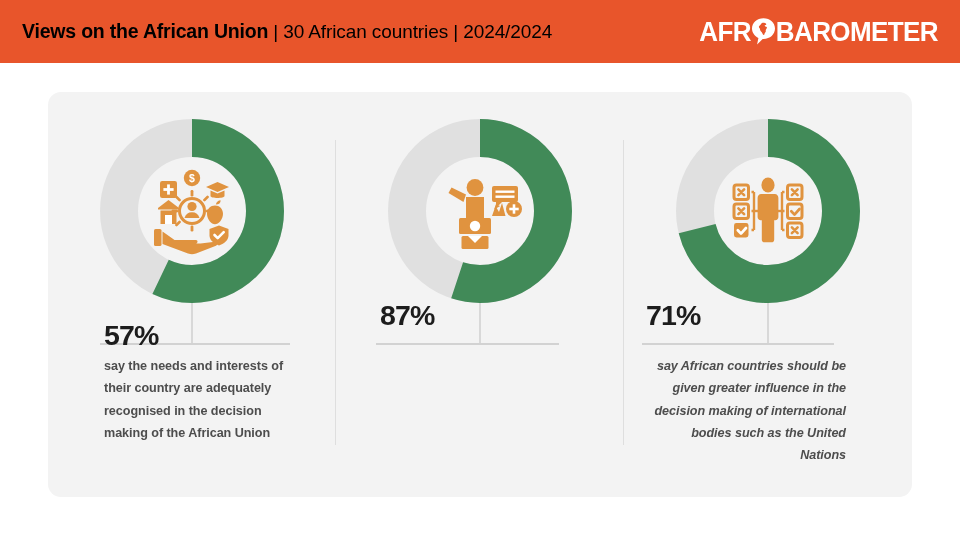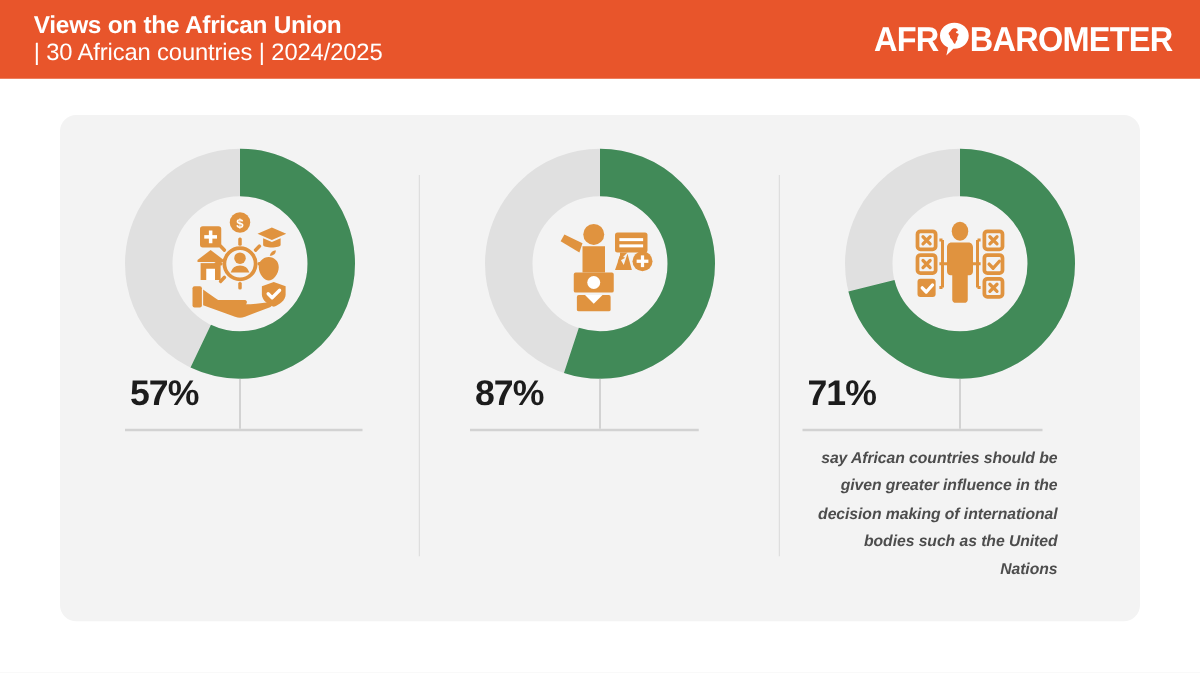--- a/index.html
+++ b/index.html
@@ -25,22 +25,21 @@
     display: flex;
     align-items: center;
     justify-content: space-between;
     box-sizing: border-box;
     padding: 0 22px 0 22px;
   }
   #header-title-wrap {
     display: flex;
     align-items: baseline;
     white-space: nowrap;
-    color: #ffffff;
-    flex-direction: column;
+    color: #000000;
   }
   #title-main {
     font-size: 19.5px;
     font-weight: bold;
     letter-spacing: -0.2px;
   }
   #title-sub {
     font-size: 19px;
     font-weight: 400;
     letter-spacing: -0.1px;
@@ -156,39 +155,39 @@
     top: 263px;
     font-size: 12.6px;
     font-weight: bold;
     color: #4D4D4D;
     line-height: 1.77;
     letter-spacing: -0.05px;
   }
 
   
   .col-0 .hrule  { left: 52px;  width: 190px; }
-  .col-0 .pct-value { left: 56px; }
+  .col-0 .pct-value { left: 56px; margin-top: 20px; }
   .col-0 .stat-desc { left: 56px; width: 200px; }
 
   .col-1 .hrule  { left: 40px;  width: 183px; }
   .col-1 .pct-value { left: 44px; }
   .col-1 .stat-desc { left: 44px; width: 195px; }
 
   .col-2 .hrule  { left: 18px;  width: 192px; }
   .col-2 .pct-value { left: 22px; }
   .col-2 .stat-desc { left: 22px; width: 200px; font-style: italic; }
 </style>
 </head>
 <body>
 
 <div id="header-bar">
 
   <div id="header-title-wrap">
     <span id="title-main">Views on the African Union</span>
-    <span id="title-sub">| 30 African countries | 2024/2025</span>
+    <span id="title-sub">| 30 African countries | 2024/2024</span>
   </div>
 
   <div id="brand-logo">
     <span class="brand-part">AFR</span>
     <span id="brand-glyph">
       <svg viewBox="0 0 50 54" width="25" height="27" aria-hidden="true">
         <path d="M25 2 C11.8 2 2 10.6 2 21.4 C2 29.2 7.2 35.9 14.8 39.1 L12.2 51.5 L23.4 41.0 C23.9 41.03 24.5 41.05 25 41.05 C38.2 41.05 48 32.4 48 21.4 C48 10.6 38.2 2 25 2 Z" fill="#FFFFFF"></path>
         <path d="M23.0 10.5 C25.6 10.0 28.6 10.7 30.2 12.3 C31.0 13.2 30.3 14.3 29.3 14.6 C28.0 15.0 27.0 15.2 27.6 16.6 C28.2 18.0 30.2 17.6 31.4 18.6 C32.4 19.5 31.6 21.0 30.6 22.2 C29.6 23.4 29.2 24.6 29.6 26.0 C30.0 27.4 29.0 28.2 28.0 29.4 C27.0 30.6 27.2 32.2 26.4 33.2 C25.6 34.2 24.4 33.4 23.6 32.2 C22.8 31.0 22.6 29.4 21.6 28.2 C20.6 27.0 19.4 26.4 18.6 25.0 C17.8 23.6 18.2 22.2 17.4 21.0 C16.6 19.8 15.6 19.4 15.8 18.0 C16.0 16.4 17.4 16.0 18.6 14.8 C19.8 13.6 20.6 11.0 23.0 10.5 Z" fill="#E8552B"></path>
       </svg>
     </span>
@@ -243,20 +242,21 @@
 
               <rect x="12" y="68" width="7.5" height="17" rx="1.6"></rect>
               <path d="M20.5 70.5 c5 3.5 9 6.5 12 8.5 h21.5 c2 0 2 3.4 0 3.4 h-14 c5.5 0 14 0 18.5 0 l14.5 -1.6 c2.6 -0.3 3.4 3 1 4 l-20 7.6 c-3 1.1 -5 1.1 -8 0 l-25.5 -9.3 z"></path>
             </g>
           </svg>
         </div>
       </div>
       <div class="tick-line"></div>
       <div class="hrule"></div>
       <div class="pct-value">57%</div>
+      <div class="stat-desc">say the needs and interests of their country are adequately recognised in the decision making of the African Union</div>
       <div class="col-divider"></div>
     </div>
 
     <div class="stat-column col-1">
       <div class="donut-wrap">
         <svg class="donut-svg" width="186" height="186" viewBox="0 0 186 186" aria-hidden="true">
           <circle cx="93" cy="93" r="73" fill="none" stroke="#E0E0E0" stroke-width="38"></circle>
           <circle id="arc-1" cx="93" cy="93" r="73" fill="none" stroke="#418A58" stroke-width="38" transform="rotate(-90 93 93)" stroke-dasharray="252.27 206.40"></circle>
         </svg>
         <div class="donut-icon">

